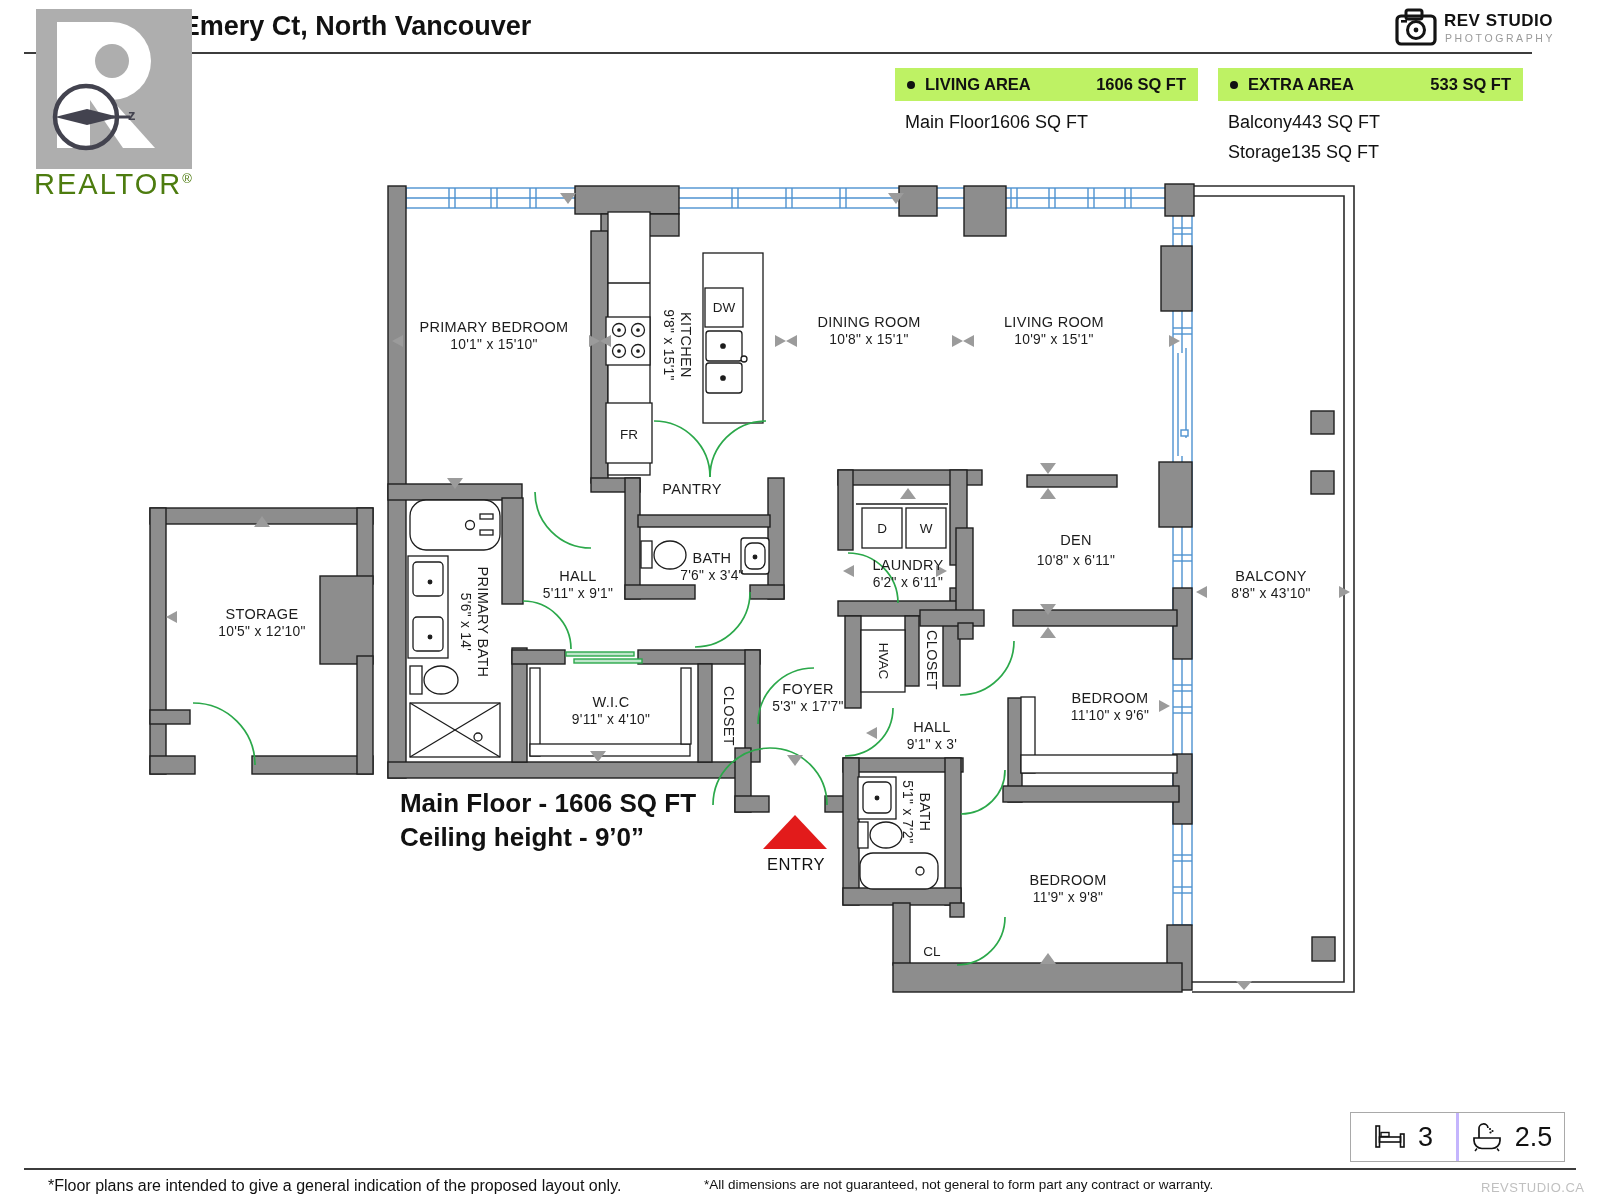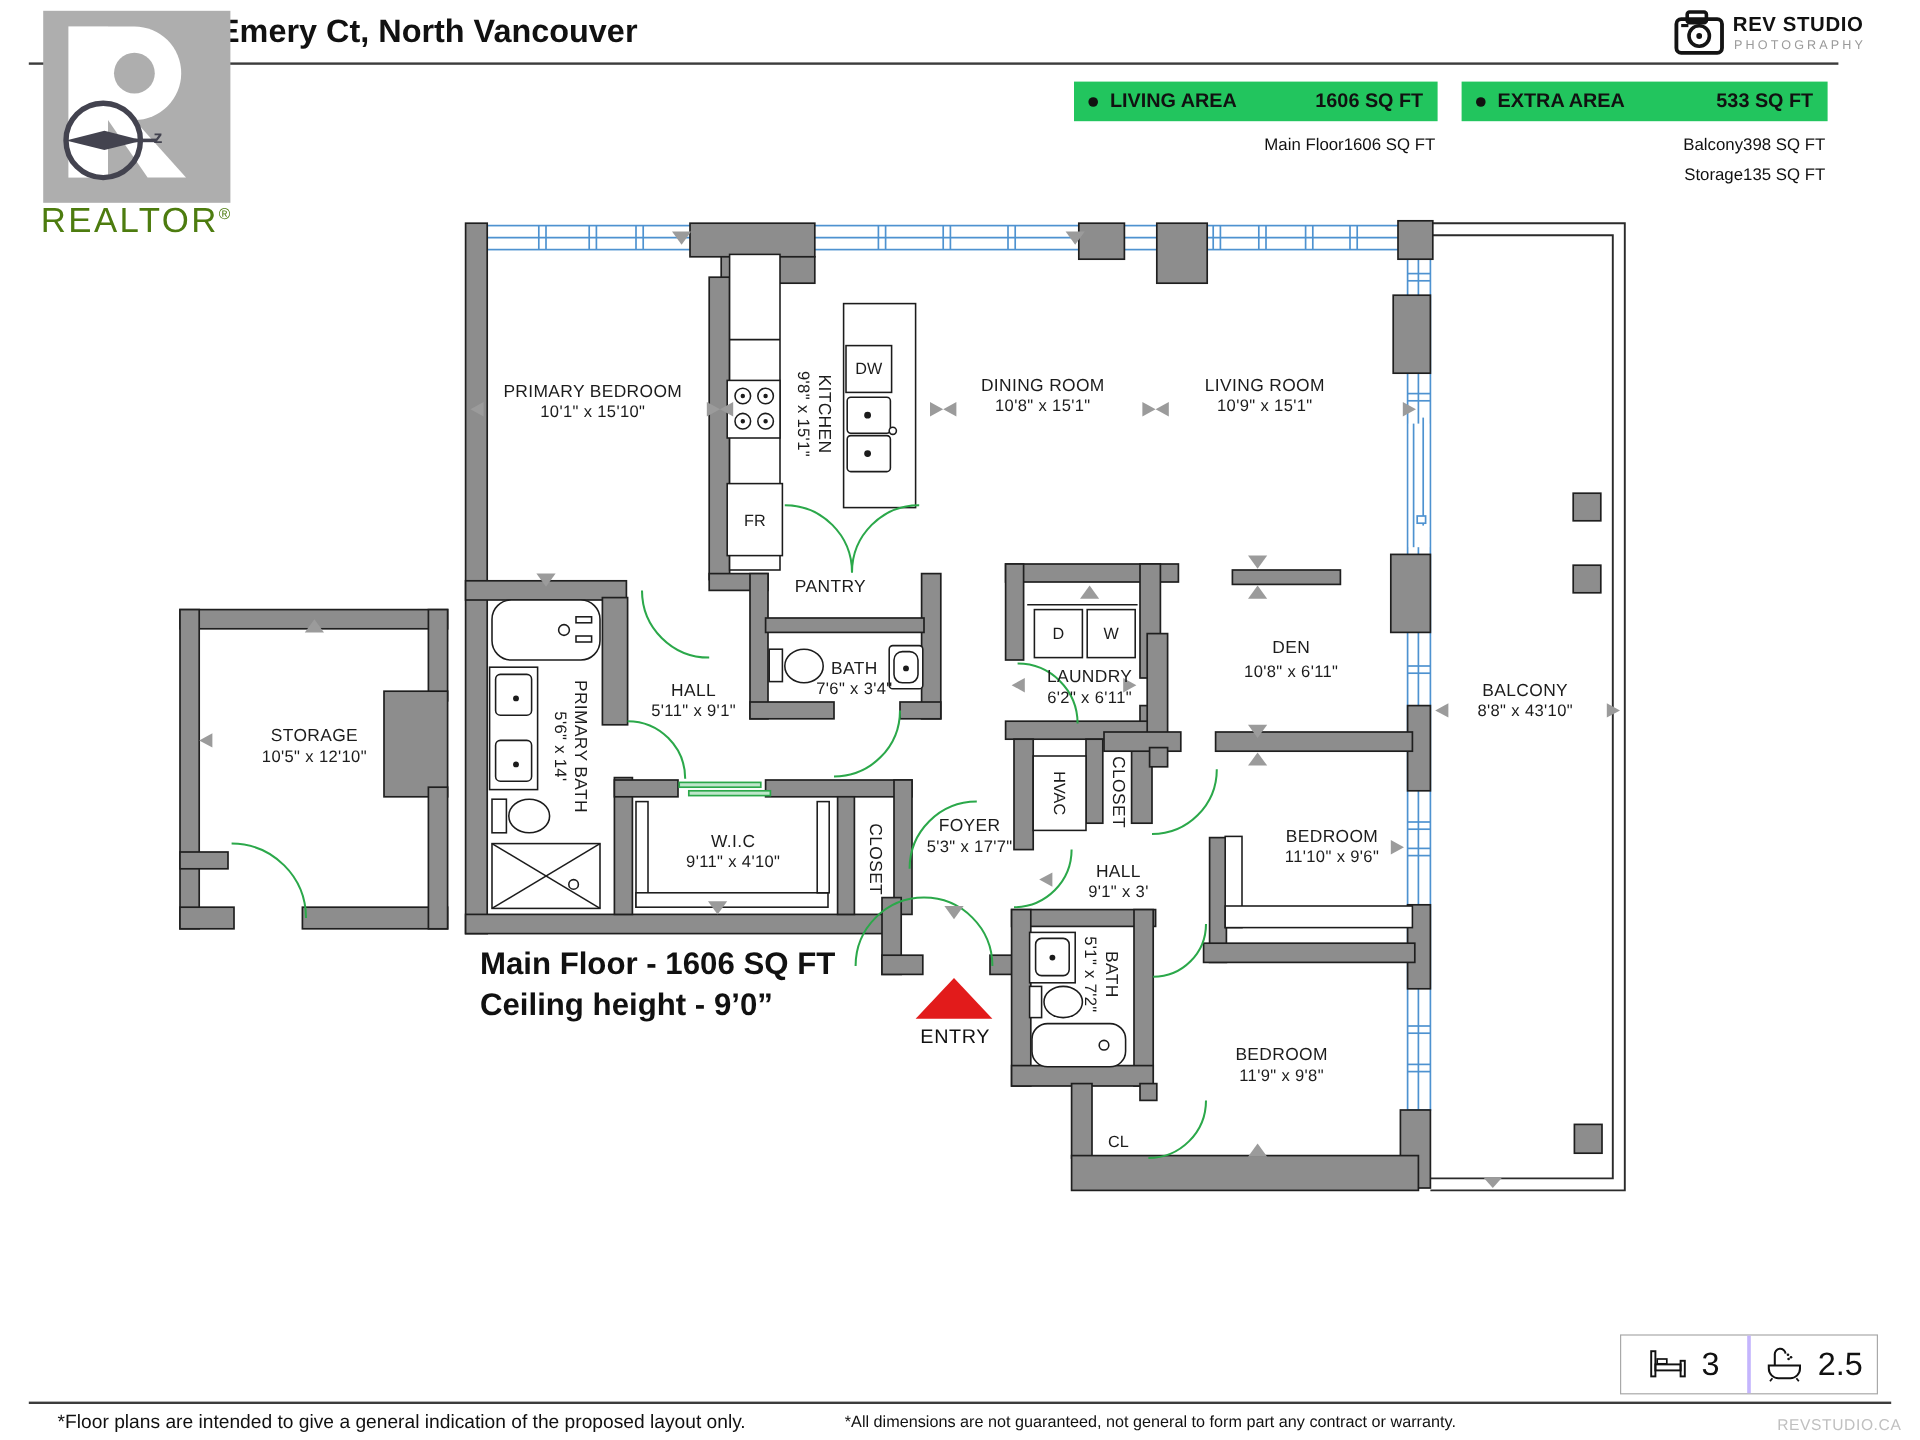--- a/index.html
+++ b/index.html
@@ -11,24 +11,24 @@
   
   #title{left:48px;top:11px;font-size:27px;font-weight:bold;letter-spacing:0px;white-space:nowrap;}
   #rule-top{left:24px;top:52px;width:1508px;height:2px;background:#3c3c3c;}
   
   #realtor-word{left:34px;top:168px;font-size:29px;color:#4d7c0f;letter-spacing:2px;font-weight:500;}
   #realtor-reg{font-size:13px;vertical-align:super;}
   
   #studio-name{left:1444px;top:11px;font-size:17px;font-weight:bold;letter-spacing:0.5px;white-space:nowrap;}
   #studio-sub{left:1445px;top:32px;font-size:10.5px;color:#9a9a9a;letter-spacing:2.6px;white-space:nowrap;}
   
-  .tbl-head{height:33px;background:#22c55e;display:flex;align-items:center;justify-content:space-between;
+  .tbl-head{height:33px;background:#bef264;display:flex;align-items:center;justify-content:space-between;
             font-weight:bold;font-size:16.5px;padding:0 12px 0 12px;box-sizing:border-box;}
   .bullet{display:inline-block;width:8px;height:8px;border-radius:50%;background:#111;margin-right:10px;}
-  .tbl-row{display:flex;justify-content:flex-end;font-size:14px;}
+  .tbl-row{display:flex;justify-content:flex-start;font-size:18px;}
   .hl{display:flex;align-items:center;}
   
   .room-label{text-align:center;font-size:14.5px;line-height:1.2;letter-spacing:0.3px;color:#1c1c1c;white-space:nowrap;}
   .rdims{font-size:13.8px;}
   .fix-label{font-size:13.5px;color:#1c1c1c;white-space:nowrap;}
   #den-label .rname{display:block;margin-bottom:3px;}
   
   #floor-note{left:548px;top:787px;text-align:left;font-size:26px;font-weight:bold;line-height:1.3;transform:translateX(-50%);white-space:nowrap;}
   #entry-label{left:796px;top:855px;font-size:16.5px;letter-spacing:0.5px;transform:translateX(-50%);}
   
@@ -92,21 +92,21 @@
   <div class="abs" style="left:1218px;top:68px;width:305px">
     <div class="tbl-head">
       <span class="hl">
           <span class="bullet"></span>
         <span>EXTRA AREA</span>
         </span>
       <span>533 SQ FT</span>
     </div>
     <div class="tbl-row" style="margin-top:11px;padding:0 2px 0 10px">
       <span>Balcony</span>
-      <span>398 SQ FT</span>
+      <span>443 SQ FT</span>
     </div>
     <div class="tbl-row" style="margin-top:9px;padding:0 2px 0 10px">
       <span>Storage</span>
       <span>135 SQ FT</span>
     </div>
   </div>
 
   <svg class="abs" style="left:0;top:0" width="1600" height="1200" viewBox="0 0 1600 1200">
     <g fill="none" stroke="#4e92d0" stroke-width="1.4">
 

